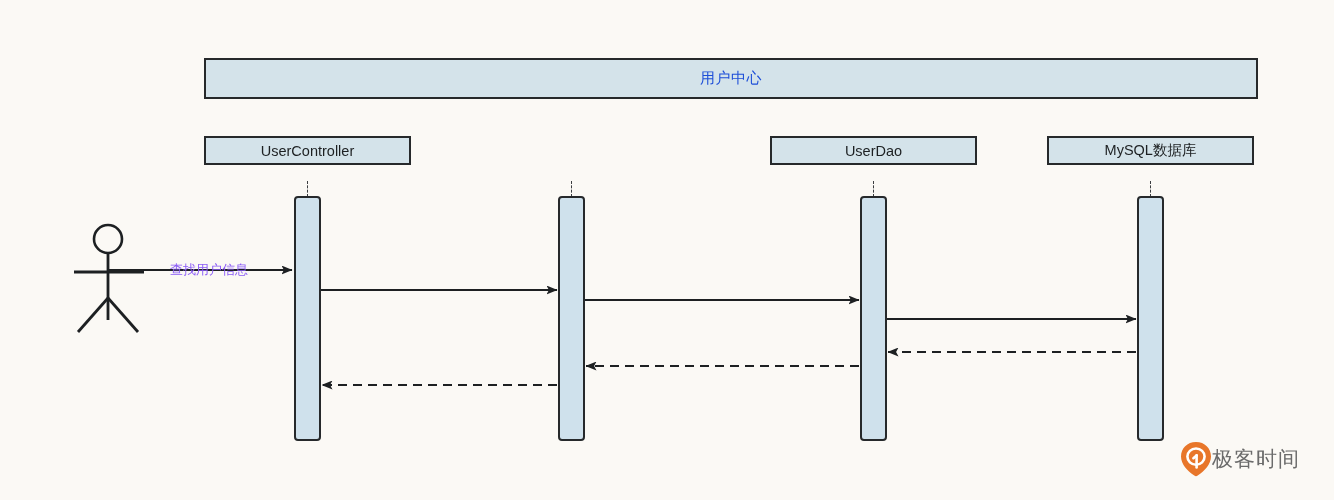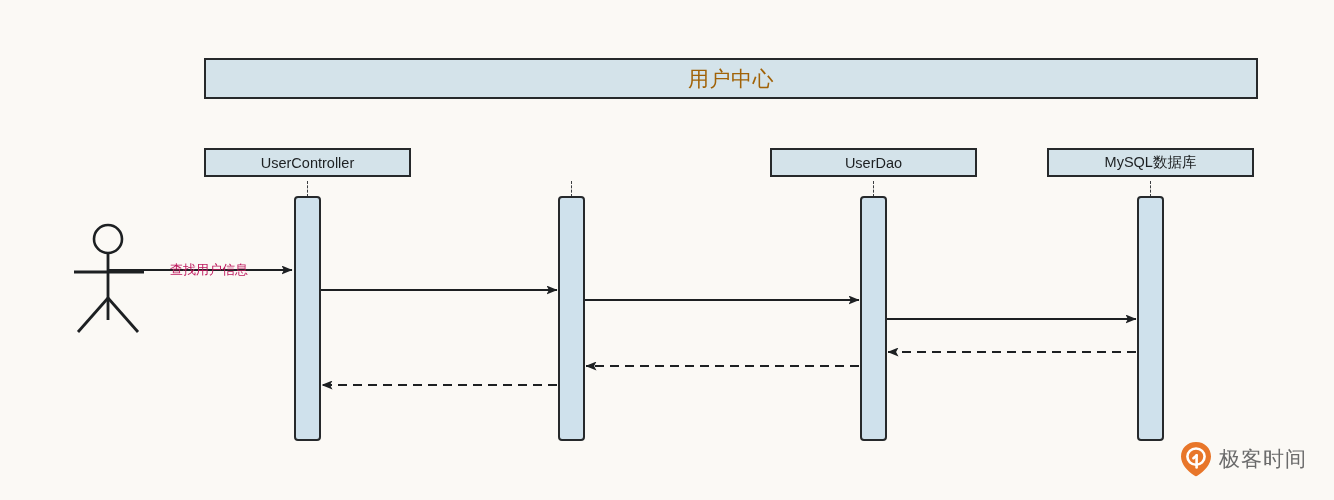--- a/index.html
+++ b/index.html
@@ -27,29 +27,29 @@
     width: 1054px;
     height: 41px;
     background: #d4e3ea;
     border: 2px solid #26292b;
     box-sizing: border-box;
     display: flex;
     align-items: center;
     justify-content: center;
   }
   .title-banner span {
-    font-size: 21px;
-    color: #a16207;
+    font-size: 15px;
+    color: #1d4ed8;
     letter-spacing: 0.5px;
   }
 
   
   .participant {
     position: absolute;
-    top: 148px;
+    top: 136px;
     width: 207px;
     height: 29px;
     background: #d4e3ea;
     border: 2px solid #26292b;
     box-sizing: border-box;
     display: flex;
     align-items: center;
     justify-content: center;
   }
   .participant span {
@@ -92,32 +92,31 @@
     position: absolute;
     left: 0;
     top: 0;
     width: 1334px;
     height: 500px;
     pointer-events: none;
   }
   .msg-label {
     position: absolute;
     font-size: 13px;
-    color: #be185d;
+    color: #8b5cf6;
     white-space: nowrap;
   }
 
   
   .watermark {
     position: absolute;
     left: 1180px;
     top: 441px;
     display: flex;
     align-items: center;
-    gap: 7px;
   }
   .watermark-text {
     font-size: 21px;
     color: #6b6b6b;
     letter-spacing: 1px;
     font-weight: 500;
   }
 </style>
 </head>
 <body>

